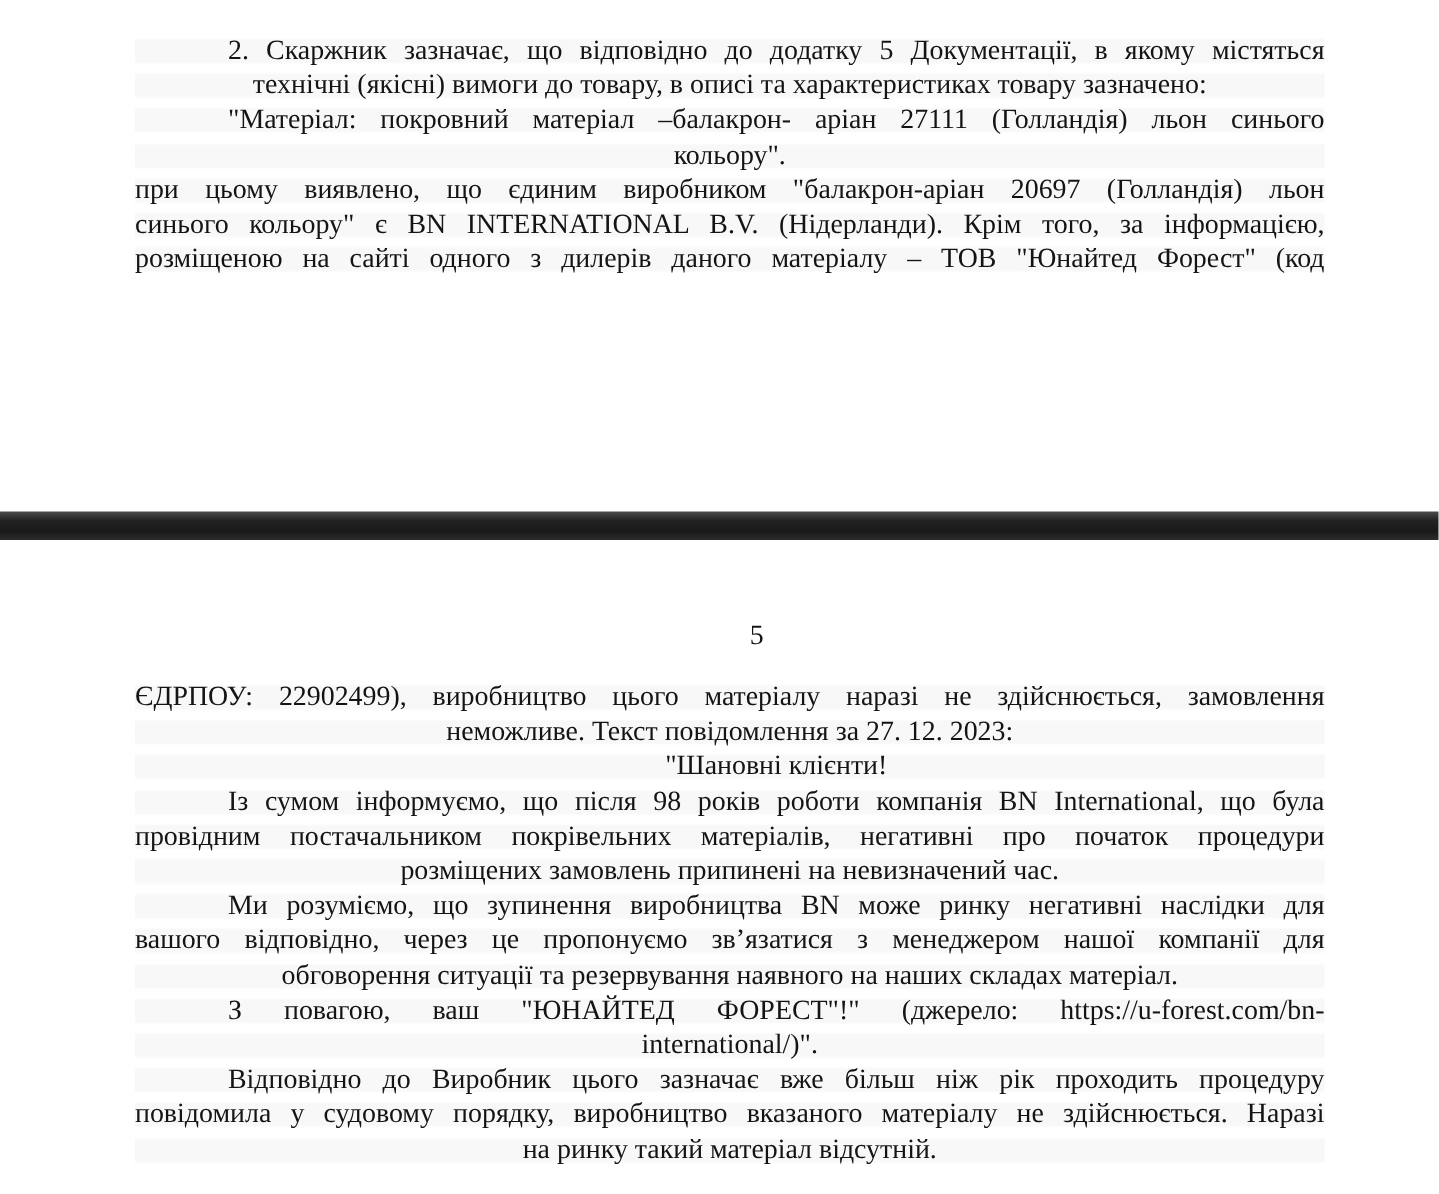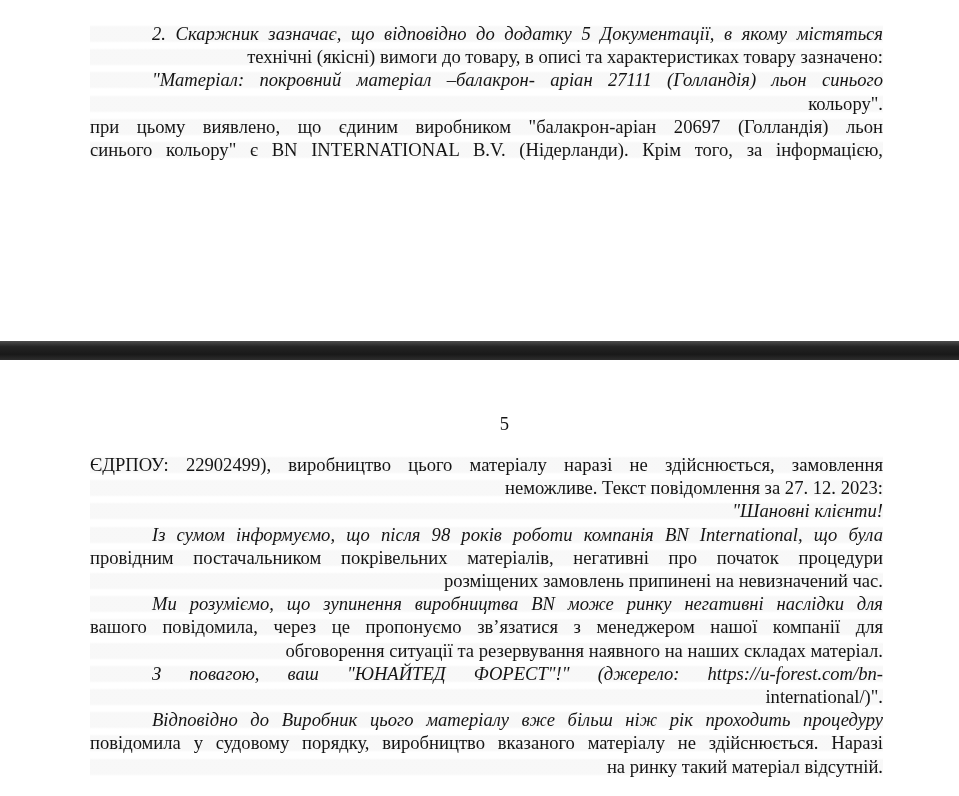--- a/index.html
+++ b/index.html
@@ -19,33 +19,33 @@
     position: absolute;
     left: 90px;
     width: 793px;
     font-size: 18.6px;
     line-height: 23.2px;
   }
   .p1 { top: 22px; }
   .p2 { top: 453px; }
   .ln {
     width: 100%;
-    text-align: right;
+    text-align: center;
     
     background: linear-gradient(to bottom,
       rgba(0,0,0,0) 3px,
       rgba(90,90,90,0.045) 5px,
       rgba(90,90,90,0.045) 19px,
       rgba(0,0,0,0) 21px);
   }
   .j {
     text-align: justify;
     text-align-last: justify;
   }
-  .i { text-indent: 62px; font-style: italic; }
+  .i { text-indent: 62px; }
   .separator {
     position: absolute;
     left: 0;
     top: 341px;
     width: 959px;
     height: 19px;
     background: linear-gradient(180deg, #4c4c4c 0%, #232323 30%, #191919 70%, #2d2d2d 100%);
   }
   .pagenum {
     position: absolute;
@@ -63,36 +63,37 @@
 
 <div>
 
   <div class="textblock p1">
     <div class="ln j i">2. Скаржник зазначає, що відповідно до додатку 5 Документації, в якому містяться</div>
     <div class="ln">технічні (якісні) вимоги до товару, в описі та характеристиках товару зазначено:</div>
     <div class="ln j i">"Матеріал: покровний матеріал –балакрон- аріан 27111 (Голландія) льон синього</div>
     <div class="ln">кольору".</div>
     <div class="ln j">при цьому виявлено, що єдиним виробником "балакрон-аріан 20697 (Голландія) льон</div>
     <div class="ln j">синього кольору" є BN INTERNATIONAL B.V. (Нідерланди). Крім того, за інформацією,</div>
+    <div class="ln j">розміщеною на сайті одного з дилерів даного матеріалу – ТОВ "Юнайтед Форест" (код</div>
   </div>
 
   <div class="separator"></div>
 
   <div class="pagenum">5</div>
 
   <div class="textblock p2">
     <div class="ln j">ЄДРПОУ: 22902499), виробництво цього матеріалу наразі не здійснюється, замовлення</div>
     <div class="ln">неможливе. Текст повідомлення за 27. 12. 2023:</div>
     <div class="ln i">"Шановні клієнти!</div>
     <div class="ln j i">Із сумом інформуємо, що після 98 років роботи компанія BN International, що була</div>
     <div class="ln j">провідним постачальником покрівельних матеріалів, негативні про початок процедури</div>
     <div class="ln">розміщених замовлень припинені на невизначений час.</div>
     <div class="ln j i">Ми розуміємо, що зупинення виробництва BN може ринку негативні наслідки для</div>
-    <div class="ln j">вашого повідомила, через це пропонуємо зв’язатися з менеджером нашої компанії для</div>
+    <div class="ln j">вашого відповідно, через це пропонуємо зв’язатися з менеджером нашої компанії для</div>
     <div class="ln">обговорення ситуації та резервування наявного на наших складах матеріал.</div>
     <div class="ln j i">З повагою, ваш "ЮНАЙТЕД ФОРЕСТ"!" (джерело: https://u-forest.com/bn-</div>
     <div class="ln">international/)".</div>
-    <div class="ln j i">Відповідно до Виробник цього матеріалу вже більш ніж рік проходить процедуру</div>
+    <div class="ln j i">Відповідно до Виробник цього зазначає вже більш ніж рік проходить процедуру</div>
     <div class="ln j">повідомила у судовому порядку, виробництво вказаного матеріалу не здійснюється. Наразі</div>
     <div class="ln">на ринку такий матеріал відсутній.</div>
   </div>
 
 </div>
 
 </body></html>

